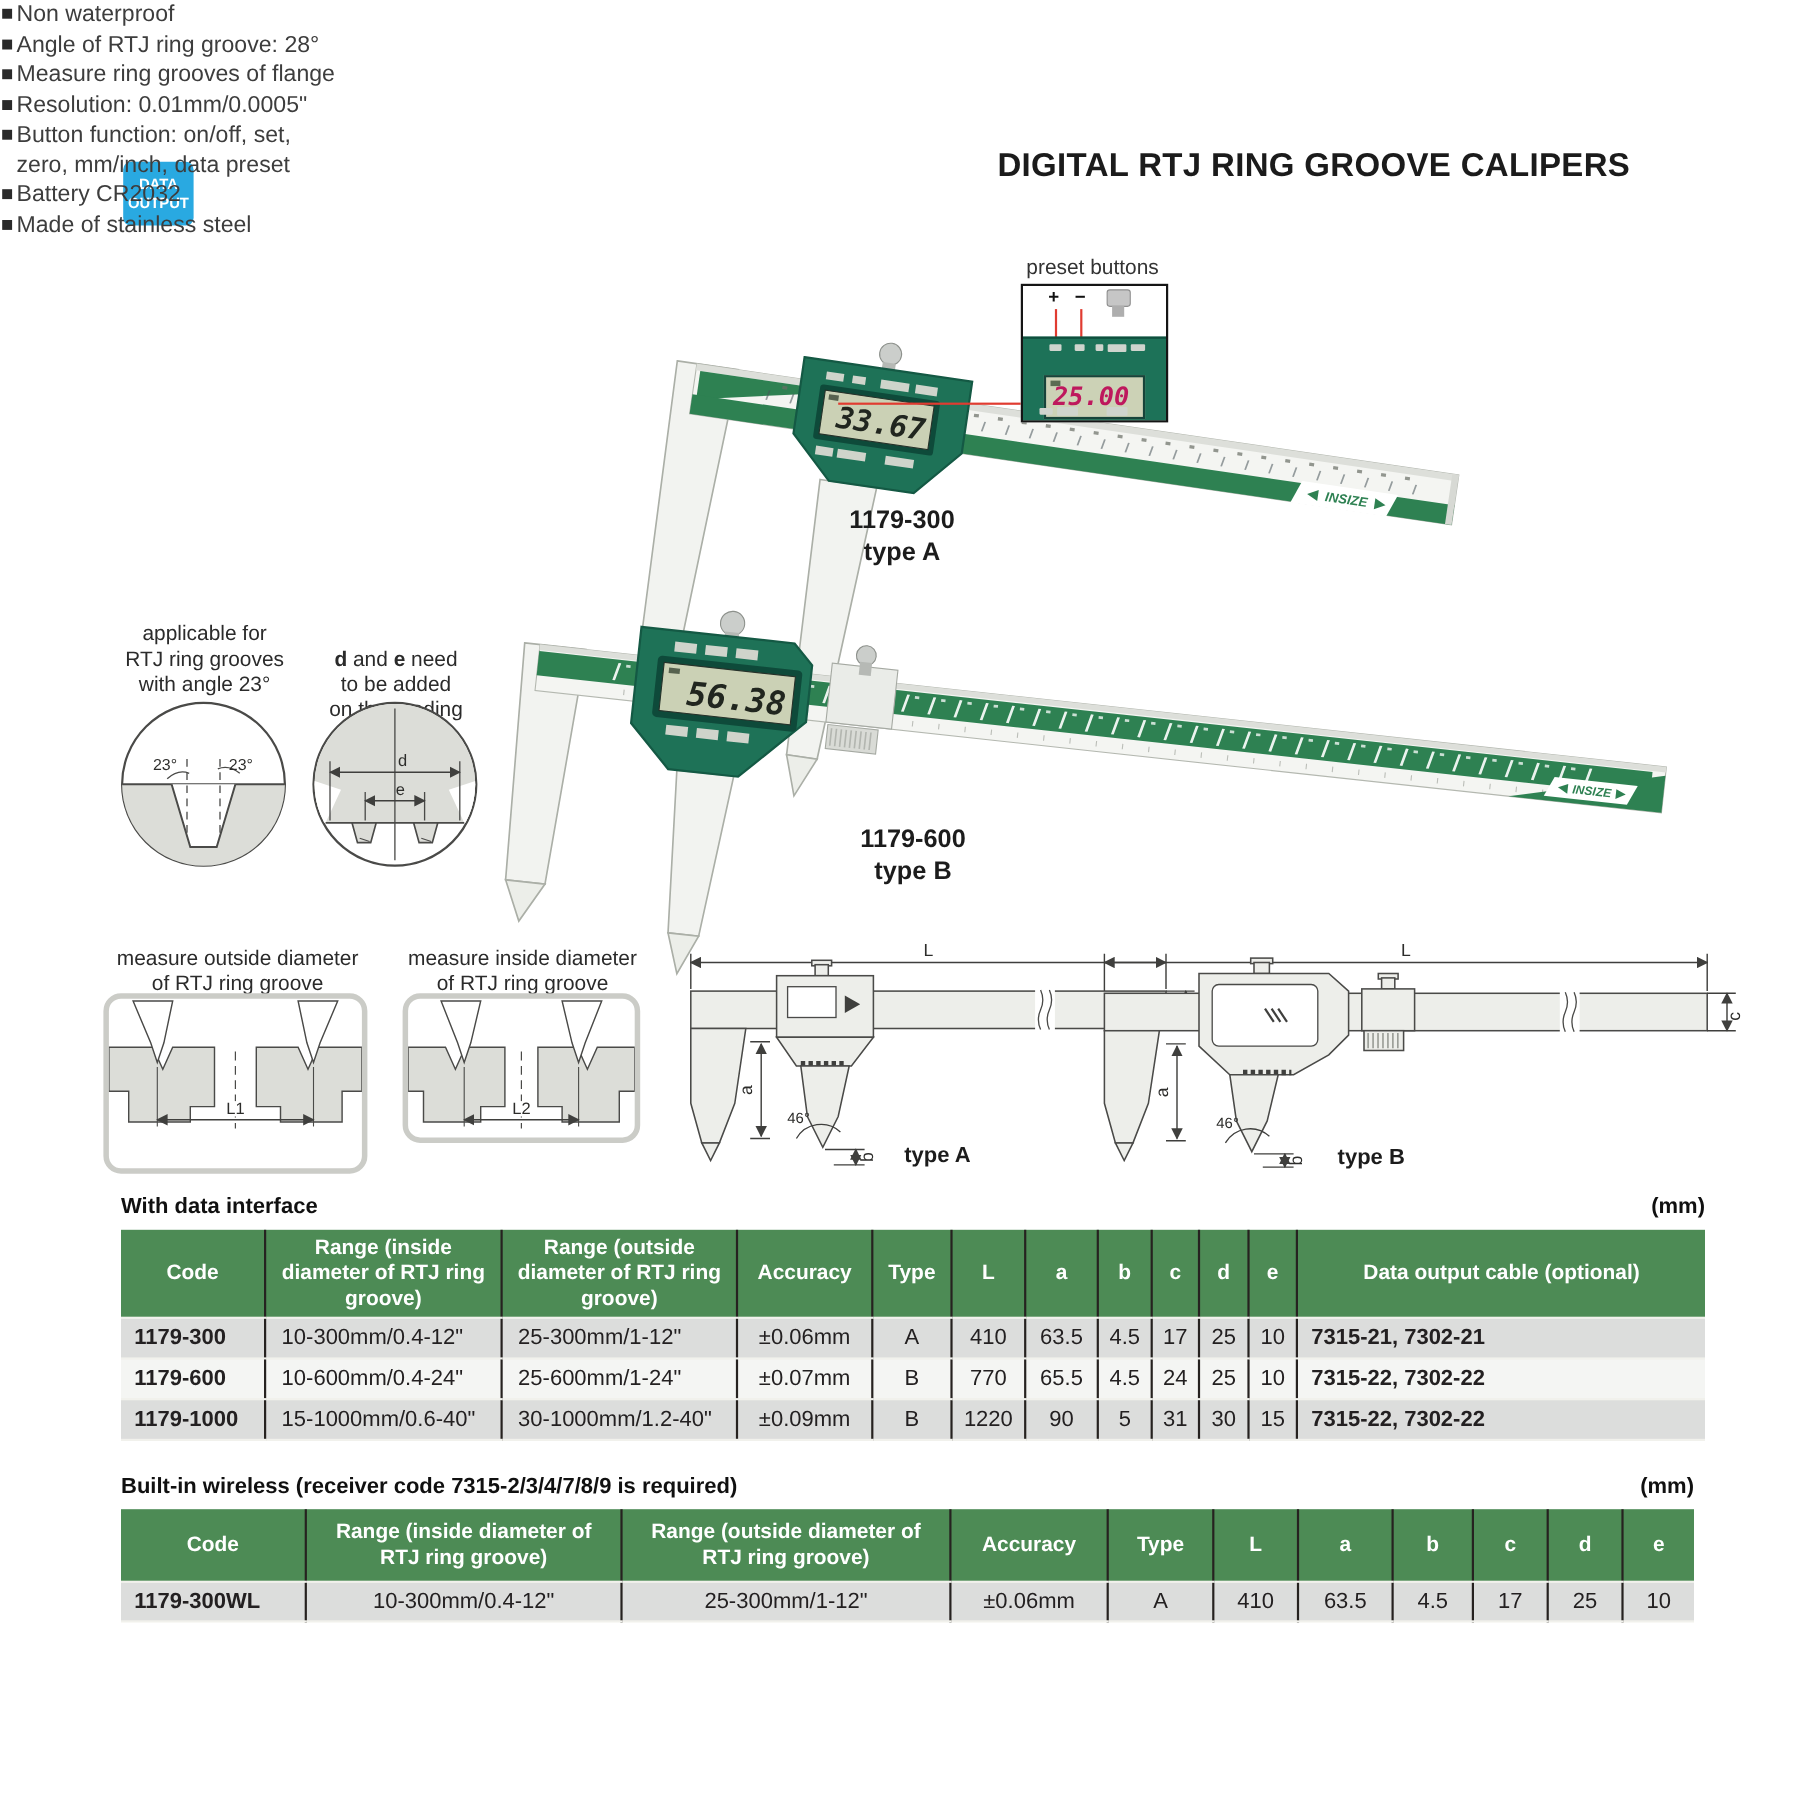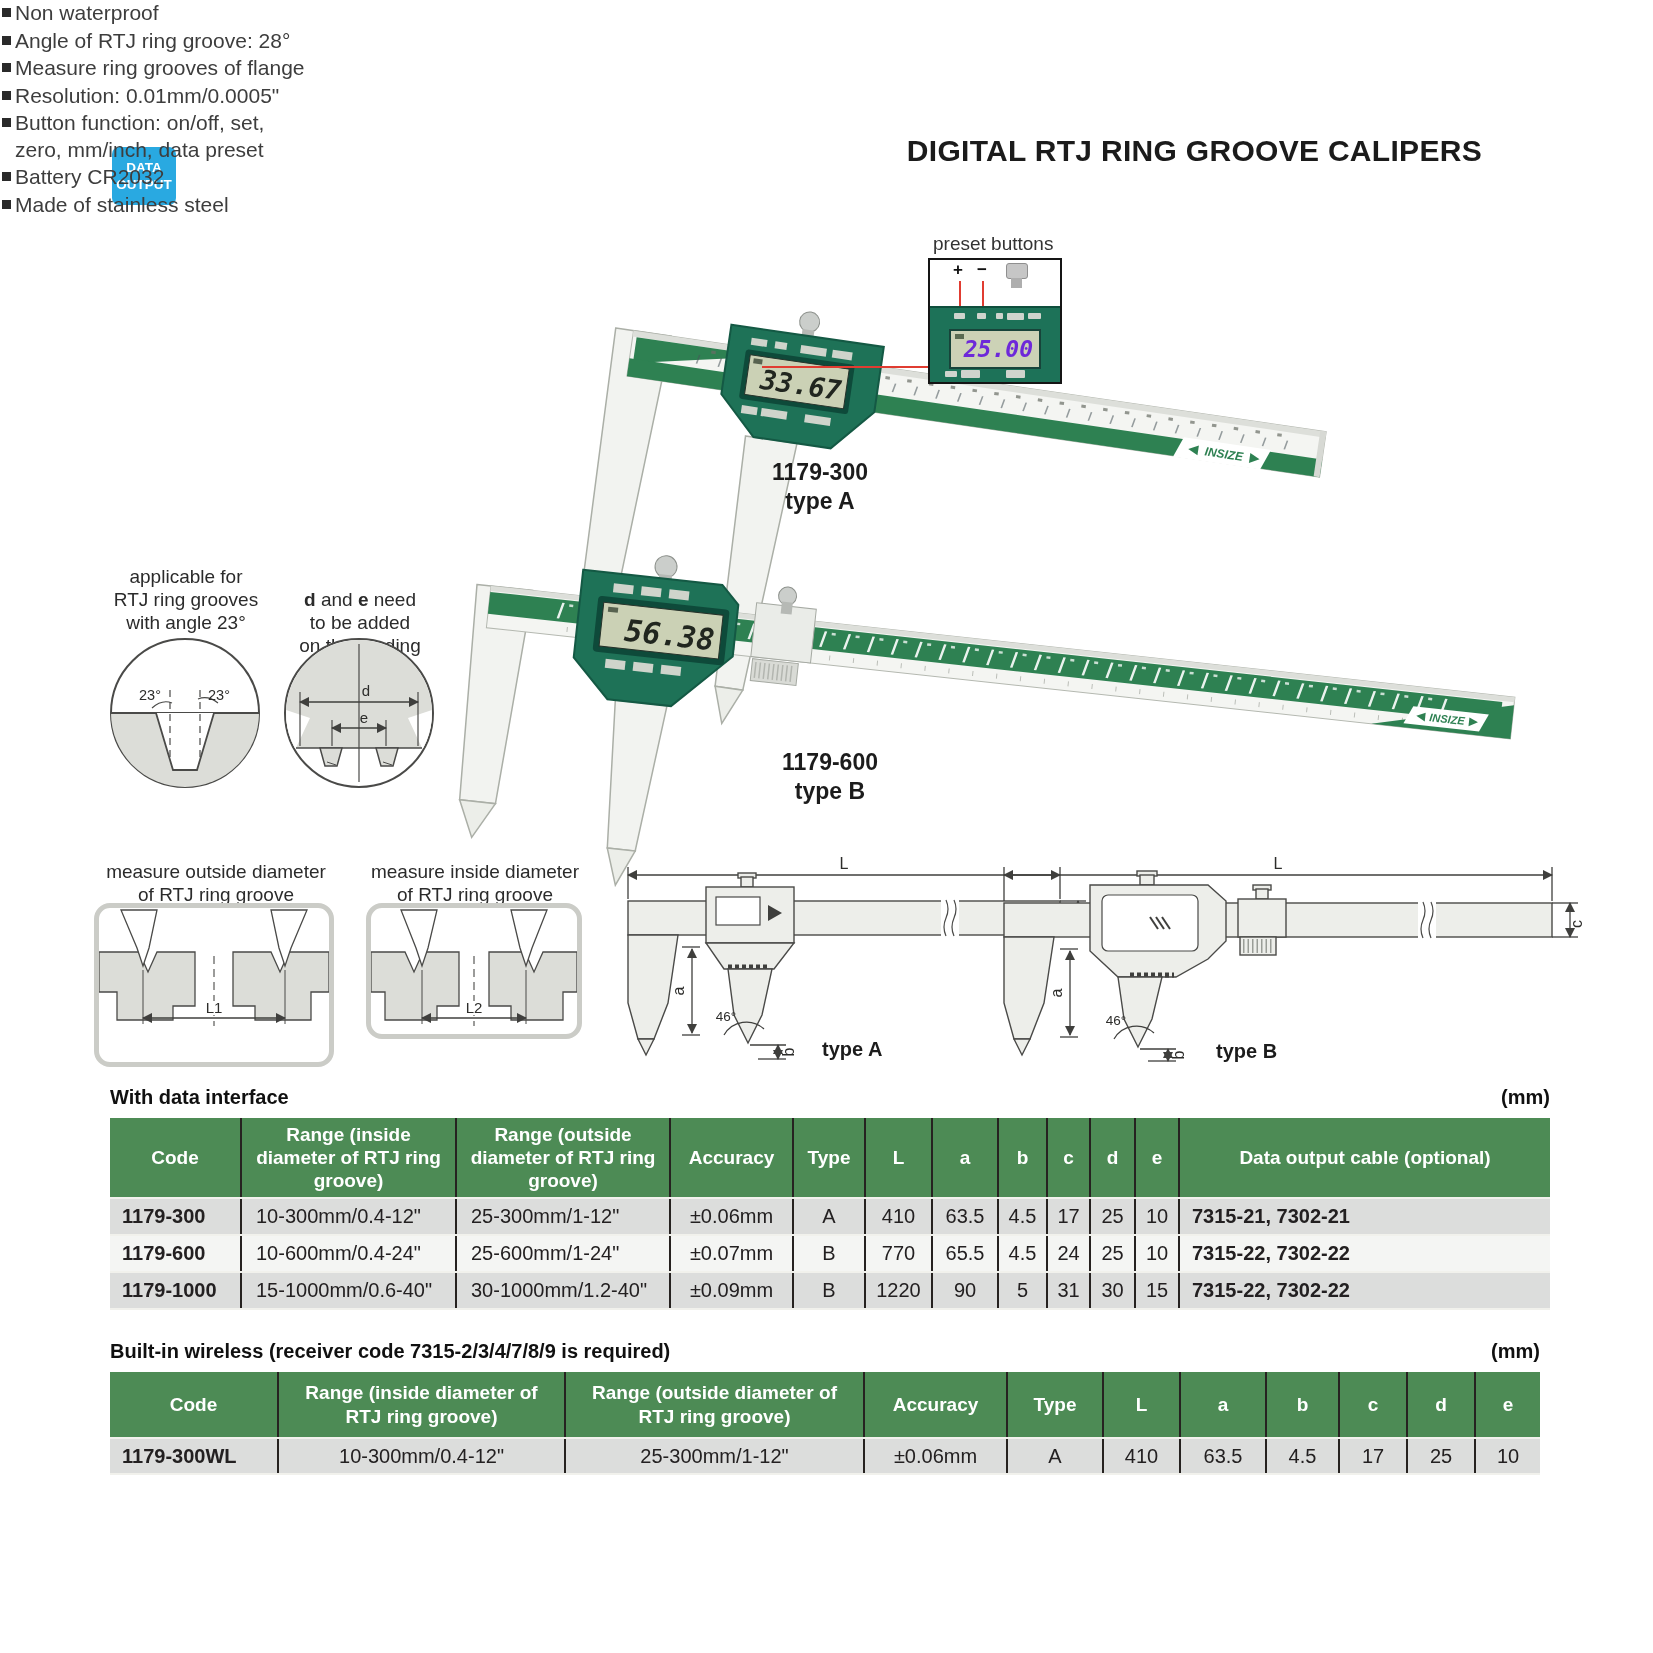--- a/index.html
+++ b/index.html
@@ -34,23 +34,23 @@
     box-sizing:border-box;z-index:6;
   }
   .inset .plus{position:absolute;left:23px;top:0px;font-size:17px;font-weight:bold;color:#111;}
   .inset .minus{position:absolute;left:47px;top:0px;font-size:17px;font-weight:bold;color:#111;}
   .inset .rline{position:absolute;width:2px;background:#e03c31;}
   .inset .knob{position:absolute;left:76px;top:3px;width:20px;height:14px;background:#c6c6c6;border:1px solid #8f8f8f;border-radius:3px;}
   .inset .knob-stem{position:absolute;left:81px;top:18px;width:11px;height:10px;background:#aeaeae;}
   .inset .head{position:absolute;left:0;right:0;top:46px;bottom:0;background:#1d7258;border-top:2px solid #0f4f3d;}
   .inset .btn{position:absolute;background:#cfd4cd;border-radius:1px;}
   .inset .lcd{
-    position:absolute;left:19px;top:21px;width:92px;height:40px;background:#ccd2b6;border:2px solid #17443a;
-    display:flex;align-items:center;justify-content:flex-end;padding-right:6px;box-sizing:border-box;
-    font-family:"DejaVu Sans Mono", monospace;font-style:italic;font-weight:bold;font-size:23px;color:#6d28d9;
+    position:absolute;left:19px;top:33px;width:92px;height:40px;background:#ccd2b6;border:2px solid #17443a;
+    display:flex;align-items:center;justify-content:center;padding-right:6px;box-sizing:border-box;
+    font-family:"DejaVu Sans Mono", monospace;font-style:italic;font-weight:bold;font-size:23px;color:#be185d;
   }
   .inset .lcd .batt{position:absolute;left:4px;top:3px;width:9px;height:5px;background:#5a6b52;}
   .red-callout{left:762px;top:366px;width:166px;height:2px;background:#e03c31;z-index:5;}
   
   .model-label{position:absolute;text-align:center;font-weight:bold;font-size:23px;line-height:29px;color:#1c1c1c;z-index:7;}
   
   .cap{position:absolute;text-align:center;font-size:19px;line-height:23px;color:#2b2b2b;white-space:pre-line;}
   .measure-box{
     position:absolute;background:#fff;border:5px solid #cbccc7;border-radius:16px;box-sizing:border-box;
   }

